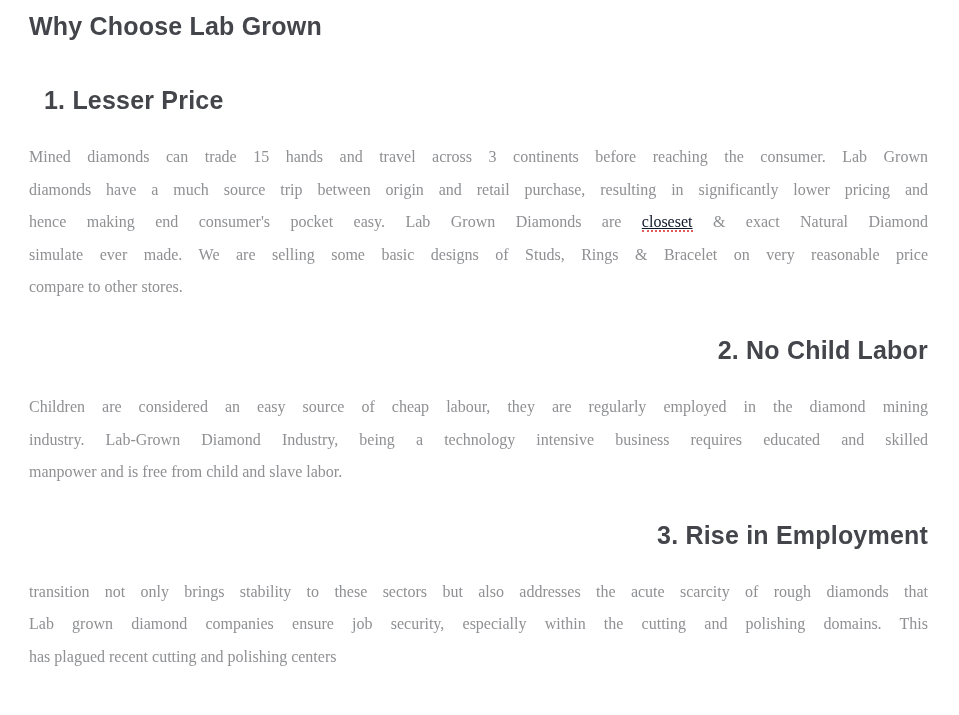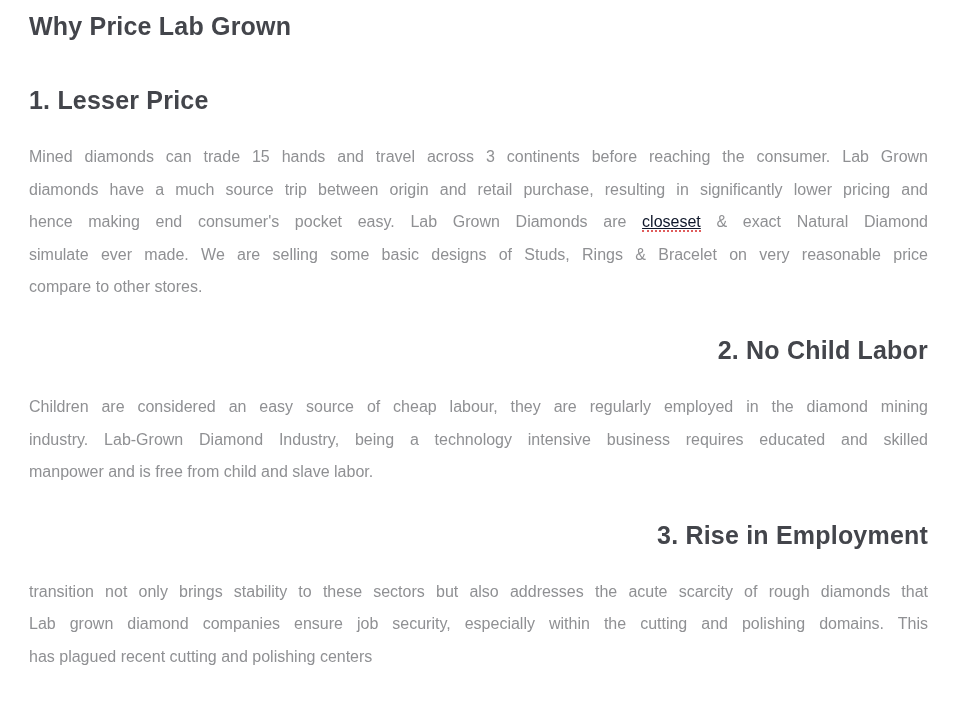--- a/index.html
+++ b/index.html
@@ -15,54 +15,55 @@
   .content {
     padding: 13px 31px 0 29px;
   }
   .page-title, .section-heading {
     font-size: 25px;
     font-weight: 700;
     color: #43454b;
     line-height: 26px;
     letter-spacing: 0.2px;
   }
-  .section-heading { margin-top: 48px; }
+  .section-heading { margin-top: 48px; margin-left: 15px; }
   .section-heading.tight { margin-top: 33px; text-align: right; }
   .paragraph {
     margin-top: 28px;
     font-size: 16px;
     color: #8f9093;
   }
   .pline {
     display: block;
     height: 32.6px;
     line-height: 32.6px;
     text-align: justify;
     text-align-last: justify;
     overflow: hidden;
     white-space: normal;
+    font-family: Liberation Serif, serif;
   }
   .pline.last {
     text-align-last: left;
   }
   .misspelled {
     color: #0f172a;
     text-decoration: underline;
     border-bottom: 2px dotted #e05c5c;
     padding-bottom: 0px;
     cursor: pointer;
   }
 </style>
 </head>
 <body>
 
 <div class="page">
   <div class="content">
 
-    <h1 class="page-title">Why Price Lab Grown</h1>
+    <h1 class="page-title">Why Choose Lab Grown</h1>
 
     <h2 class="section-heading">1. Lesser Price</h2>
     <div class="paragraph">
       <span class="pline">Mined diamonds can trade 15 hands and travel across 3 continents before reaching the consumer. Lab Grown</span>
       <span class="pline">diamonds have a much source trip between origin and retail purchase, resulting in significantly lower pricing and</span>
       <span class="pline"><span>hence making end consumer's pocket easy. Lab Grown Diamonds are </span><span class="misspelled">closeset</span><span> &amp; exact Natural Diamond</span></span>
       <span class="pline">simulate ever made.  We are selling some basic designs of Studs, Rings &amp; Bracelet on very reasonable price</span>
       <span class="pline last">compare to other stores.</span>
     </div>
 

